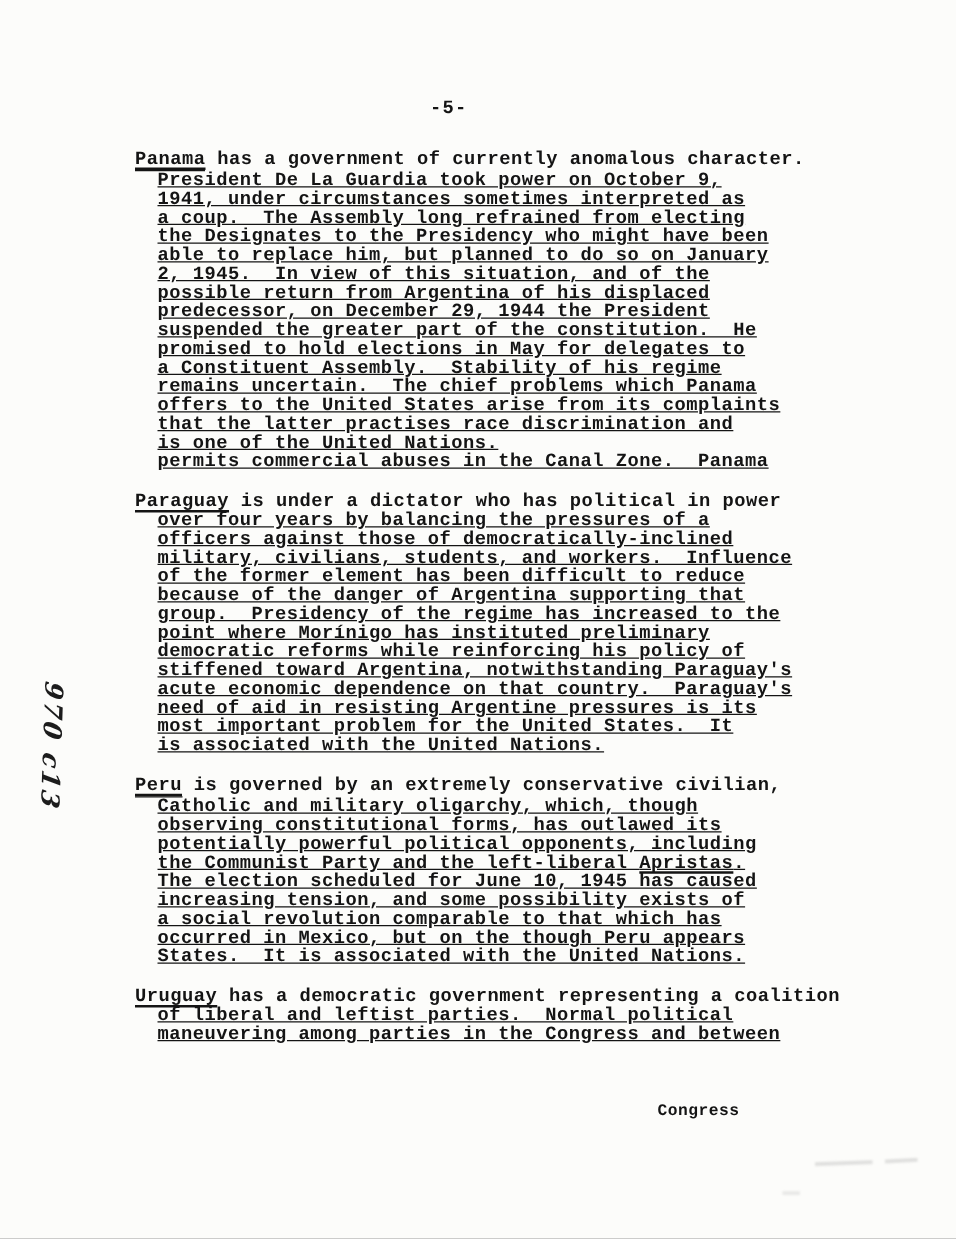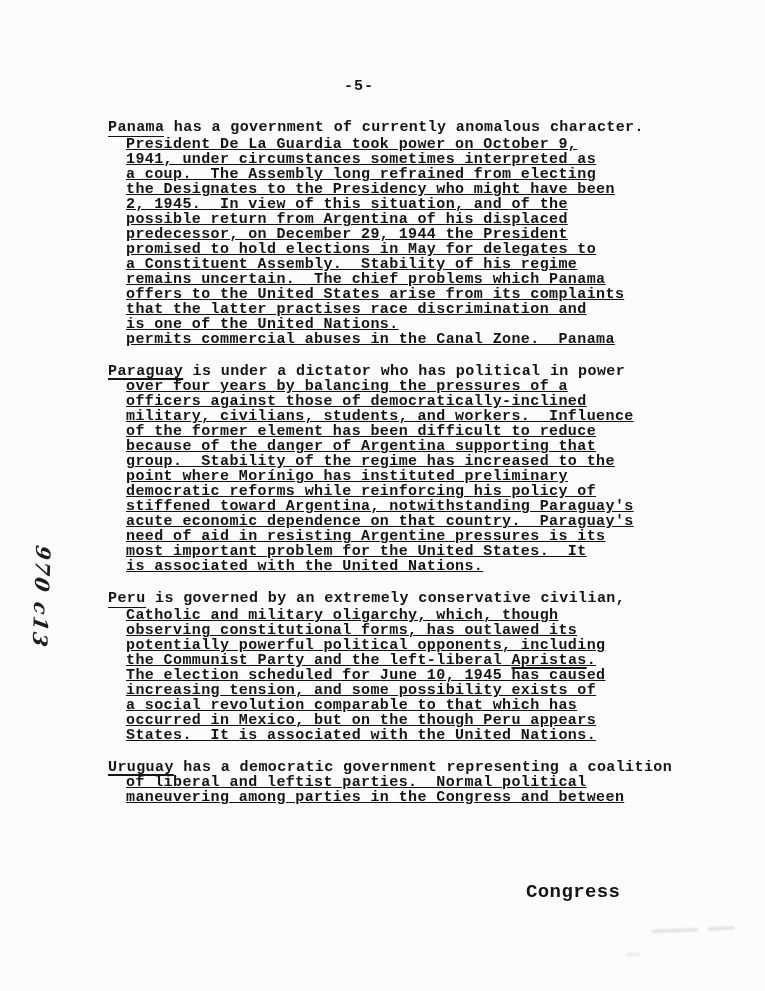--- a/index.html
+++ b/index.html
@@ -23,29 +23,30 @@
   .paragraph{margin:0 0 17px 0;}
   .line{white-space:pre;}
   .cont-lines .line{padding-left:18px;text-decoration:underline;}
   .u-single{
     text-decoration:underline;
     text-decoration-thickness:1.5px;
     text-underline-offset:3px;
     text-align:center;
   }
   .u-double{
+    text-decoration:underline;
     text-decoration-thickness:1.5px;
     text-underline-offset:3px;
     display:inline-block;
     padding-bottom:1px;
     border-bottom:1.5px solid #141414;
   }
   .catchword{
     position:absolute;left:526px;top:881px;
-    font-size:19px;letter-spacing:0.4px;white-space:pre;
+    font-size:13px;letter-spacing:0.4px;white-space:pre;
   }
   .margin-note{
     position:absolute;left:-16px;top:585px;width:115px;
     text-align:center;
     transform:rotate(92deg) skewX(-8deg);
     transform-origin:center;
     font-family:"DejaVu Serif",serif;
     font-style:italic;font-weight:700;
     font-size:20px;letter-spacing:2px;
     color:#1c1c1c;white-space:pre;
@@ -66,42 +67,44 @@
 
   <div class="body-text">
 
     <div class="paragraph">
       <div class="line"><span class="u-double">Panama</span><span> has a government of currently anomalous character.</span></div>
       <div class="cont-lines">
           <div class="line">President De La Guardia took power on October 9,</div>
           <div class="line">1941, under circumstances sometimes interpreted as</div>
           <div class="line">a coup.  The Assembly long refrained from electing</div>
           <div class="line">the Designates to the Presidency who might have been</div>
+          <div class="line">able to replace him, but planned to do so on January</div>
           <div class="line">2, 1945.  In view of this situation, and of the</div>
           <div class="line">possible return from Argentina of his displaced</div>
           <div class="line">predecessor, on December 29, 1944 the President</div>
+          <div class="line">suspended the greater part of the constitution.  He</div>
           <div class="line">promised to hold elections in May for delegates to</div>
           <div class="line">a Constituent Assembly.  Stability of his regime</div>
           <div class="line">remains uncertain.  The chief problems which Panama</div>
           <div class="line">offers to the United States arise from its complaints</div>
           <div class="line">that the latter practises race discrimination and</div>
           <div class="line">is one of the United Nations.</div>
           <div class="line">permits commercial abuses in the Canal Zone.  Panama</div>
         </div>
     </div>
 
     <div class="paragraph">
       <div class="line"><span class="u-single">Paraguay</span><span> is under a dictator who has political in power</span></div>
       <div class="cont-lines">
           <div class="line">over four years by balancing the pressures of a</div>
           <div class="line">officers against those of democratically-inclined</div>
           <div class="line">military, civilians, students, and workers.  Influence</div>
           <div class="line">of the former element has been difficult to reduce</div>
           <div class="line">because of the danger of Argentina supporting that</div>
-          <div class="line">group.  Stability of the regime has increased to the</div>
+          <div class="line">group.  Presidency of the regime has increased to the</div>
           <div class="line">point where Morínigo has instituted preliminary</div>
           <div class="line">democratic reforms while reinforcing his policy of</div>
           <div class="line">stiffened toward Argentina, notwithstanding Paraguay's</div>
           <div class="line">acute economic dependence on that country.  Paraguay's</div>
           <div class="line">need of aid in resisting Argentine pressures is its</div>
           <div class="line">most important problem for the United States.  It</div>
           <div class="line">is associated with the United Nations.</div>
         </div>
     </div>
 

